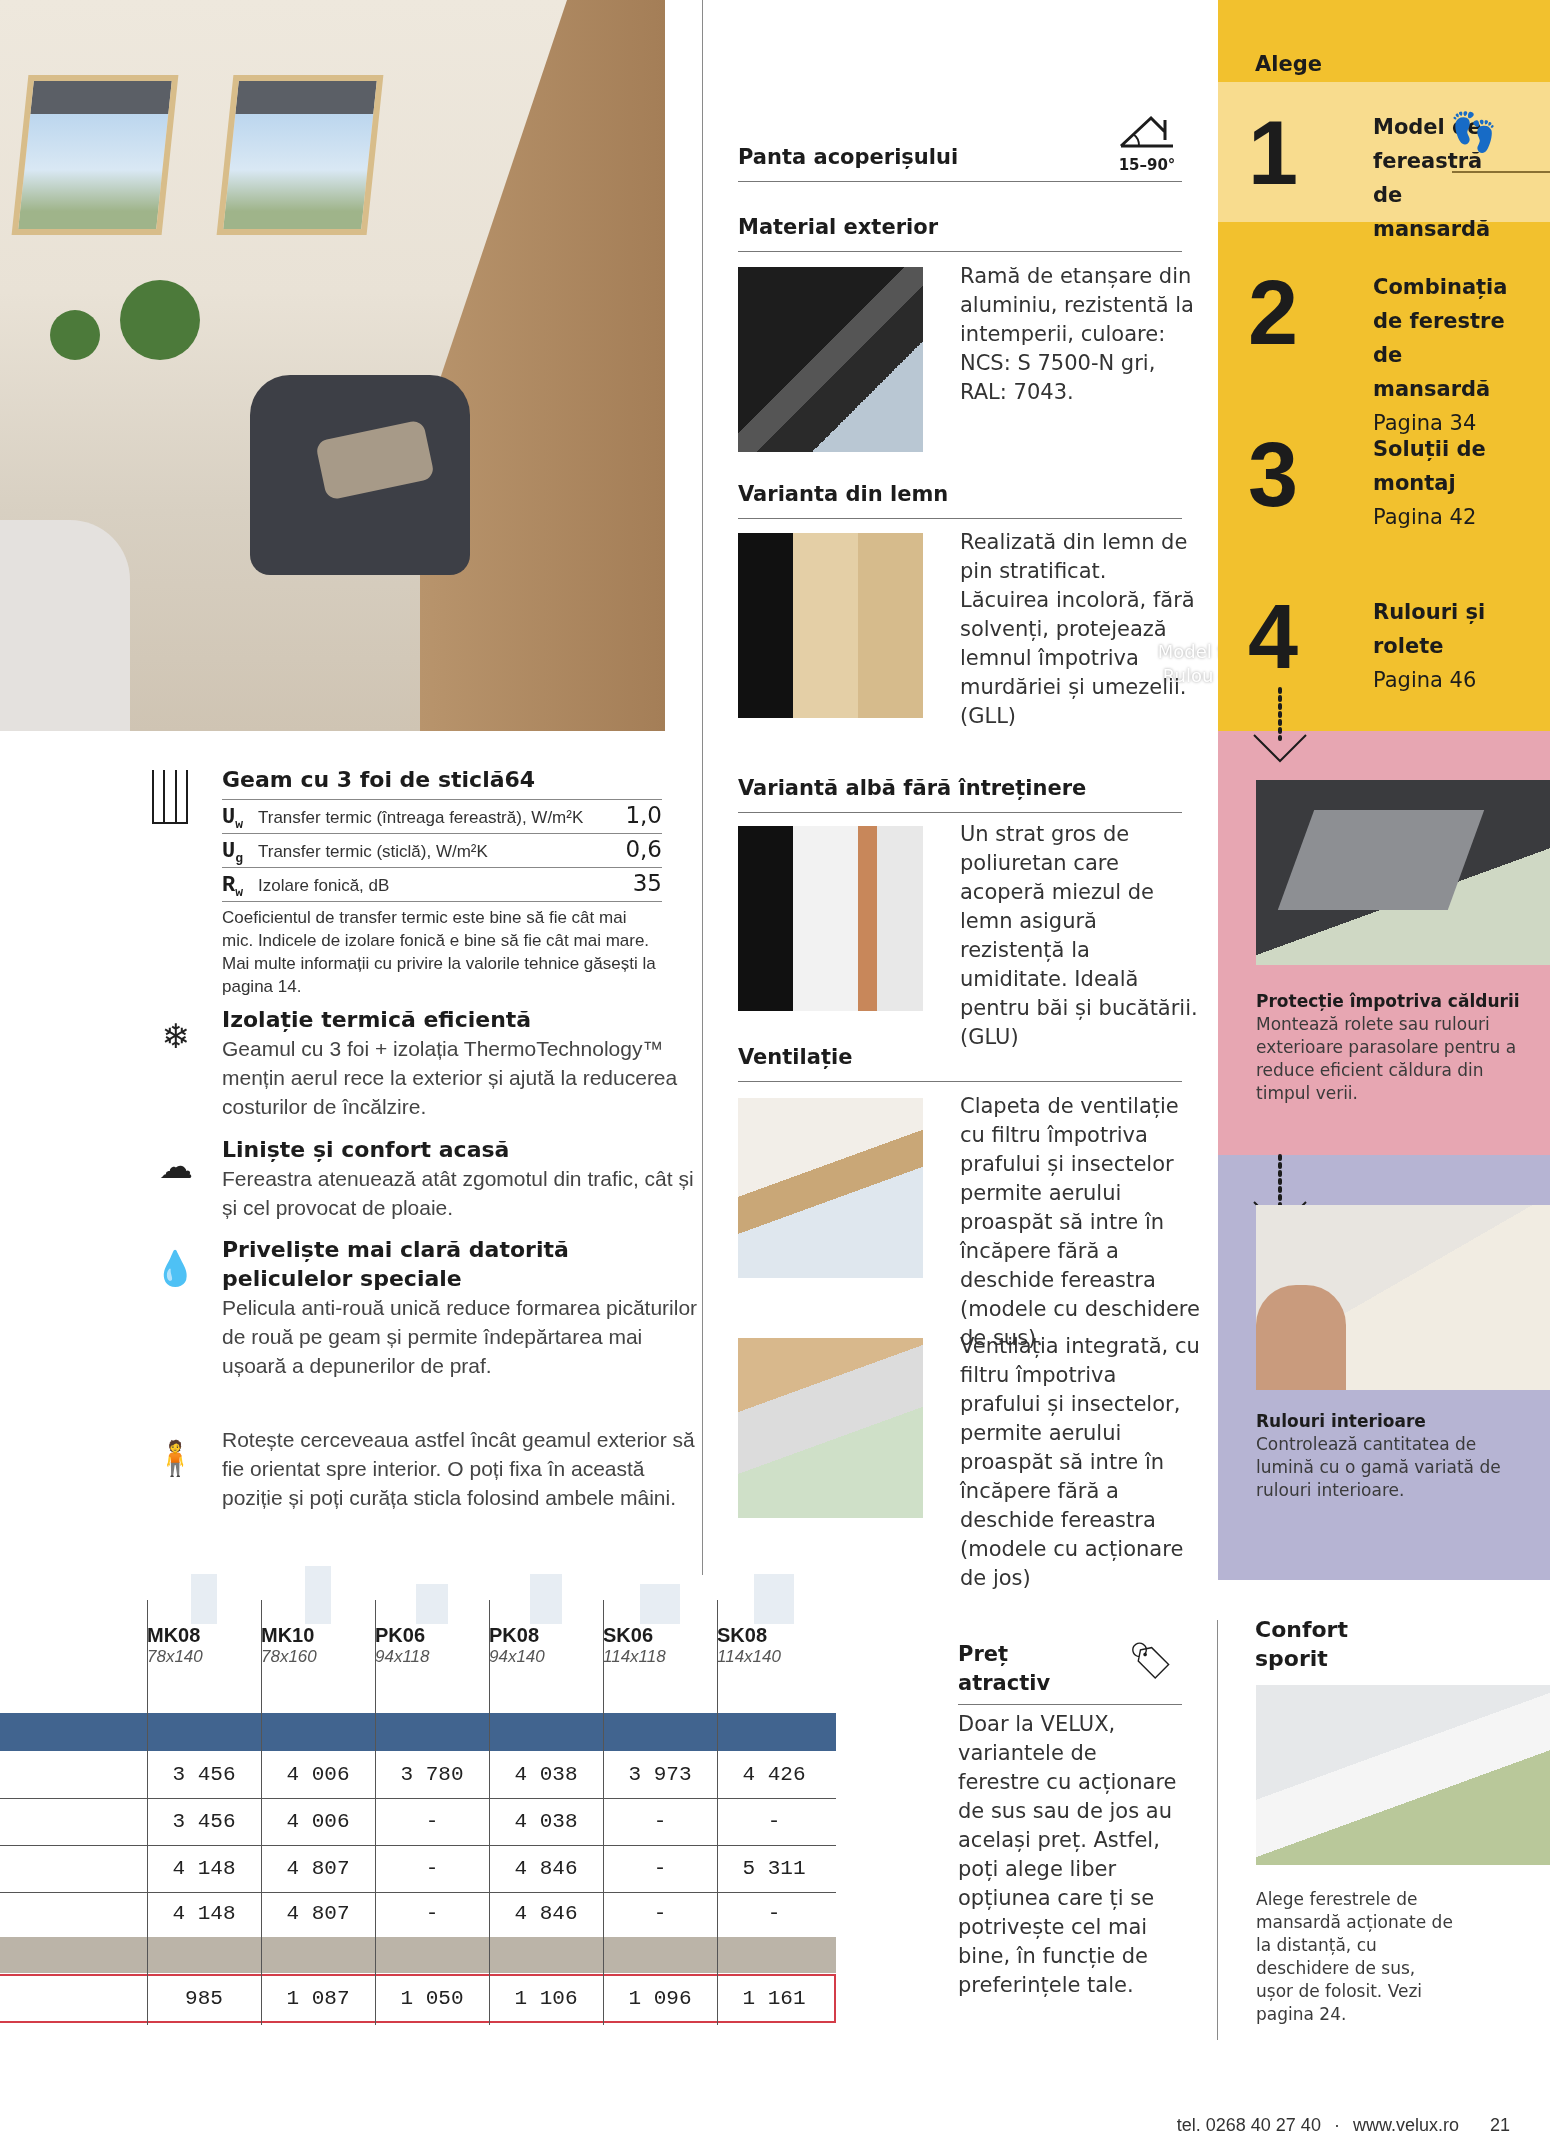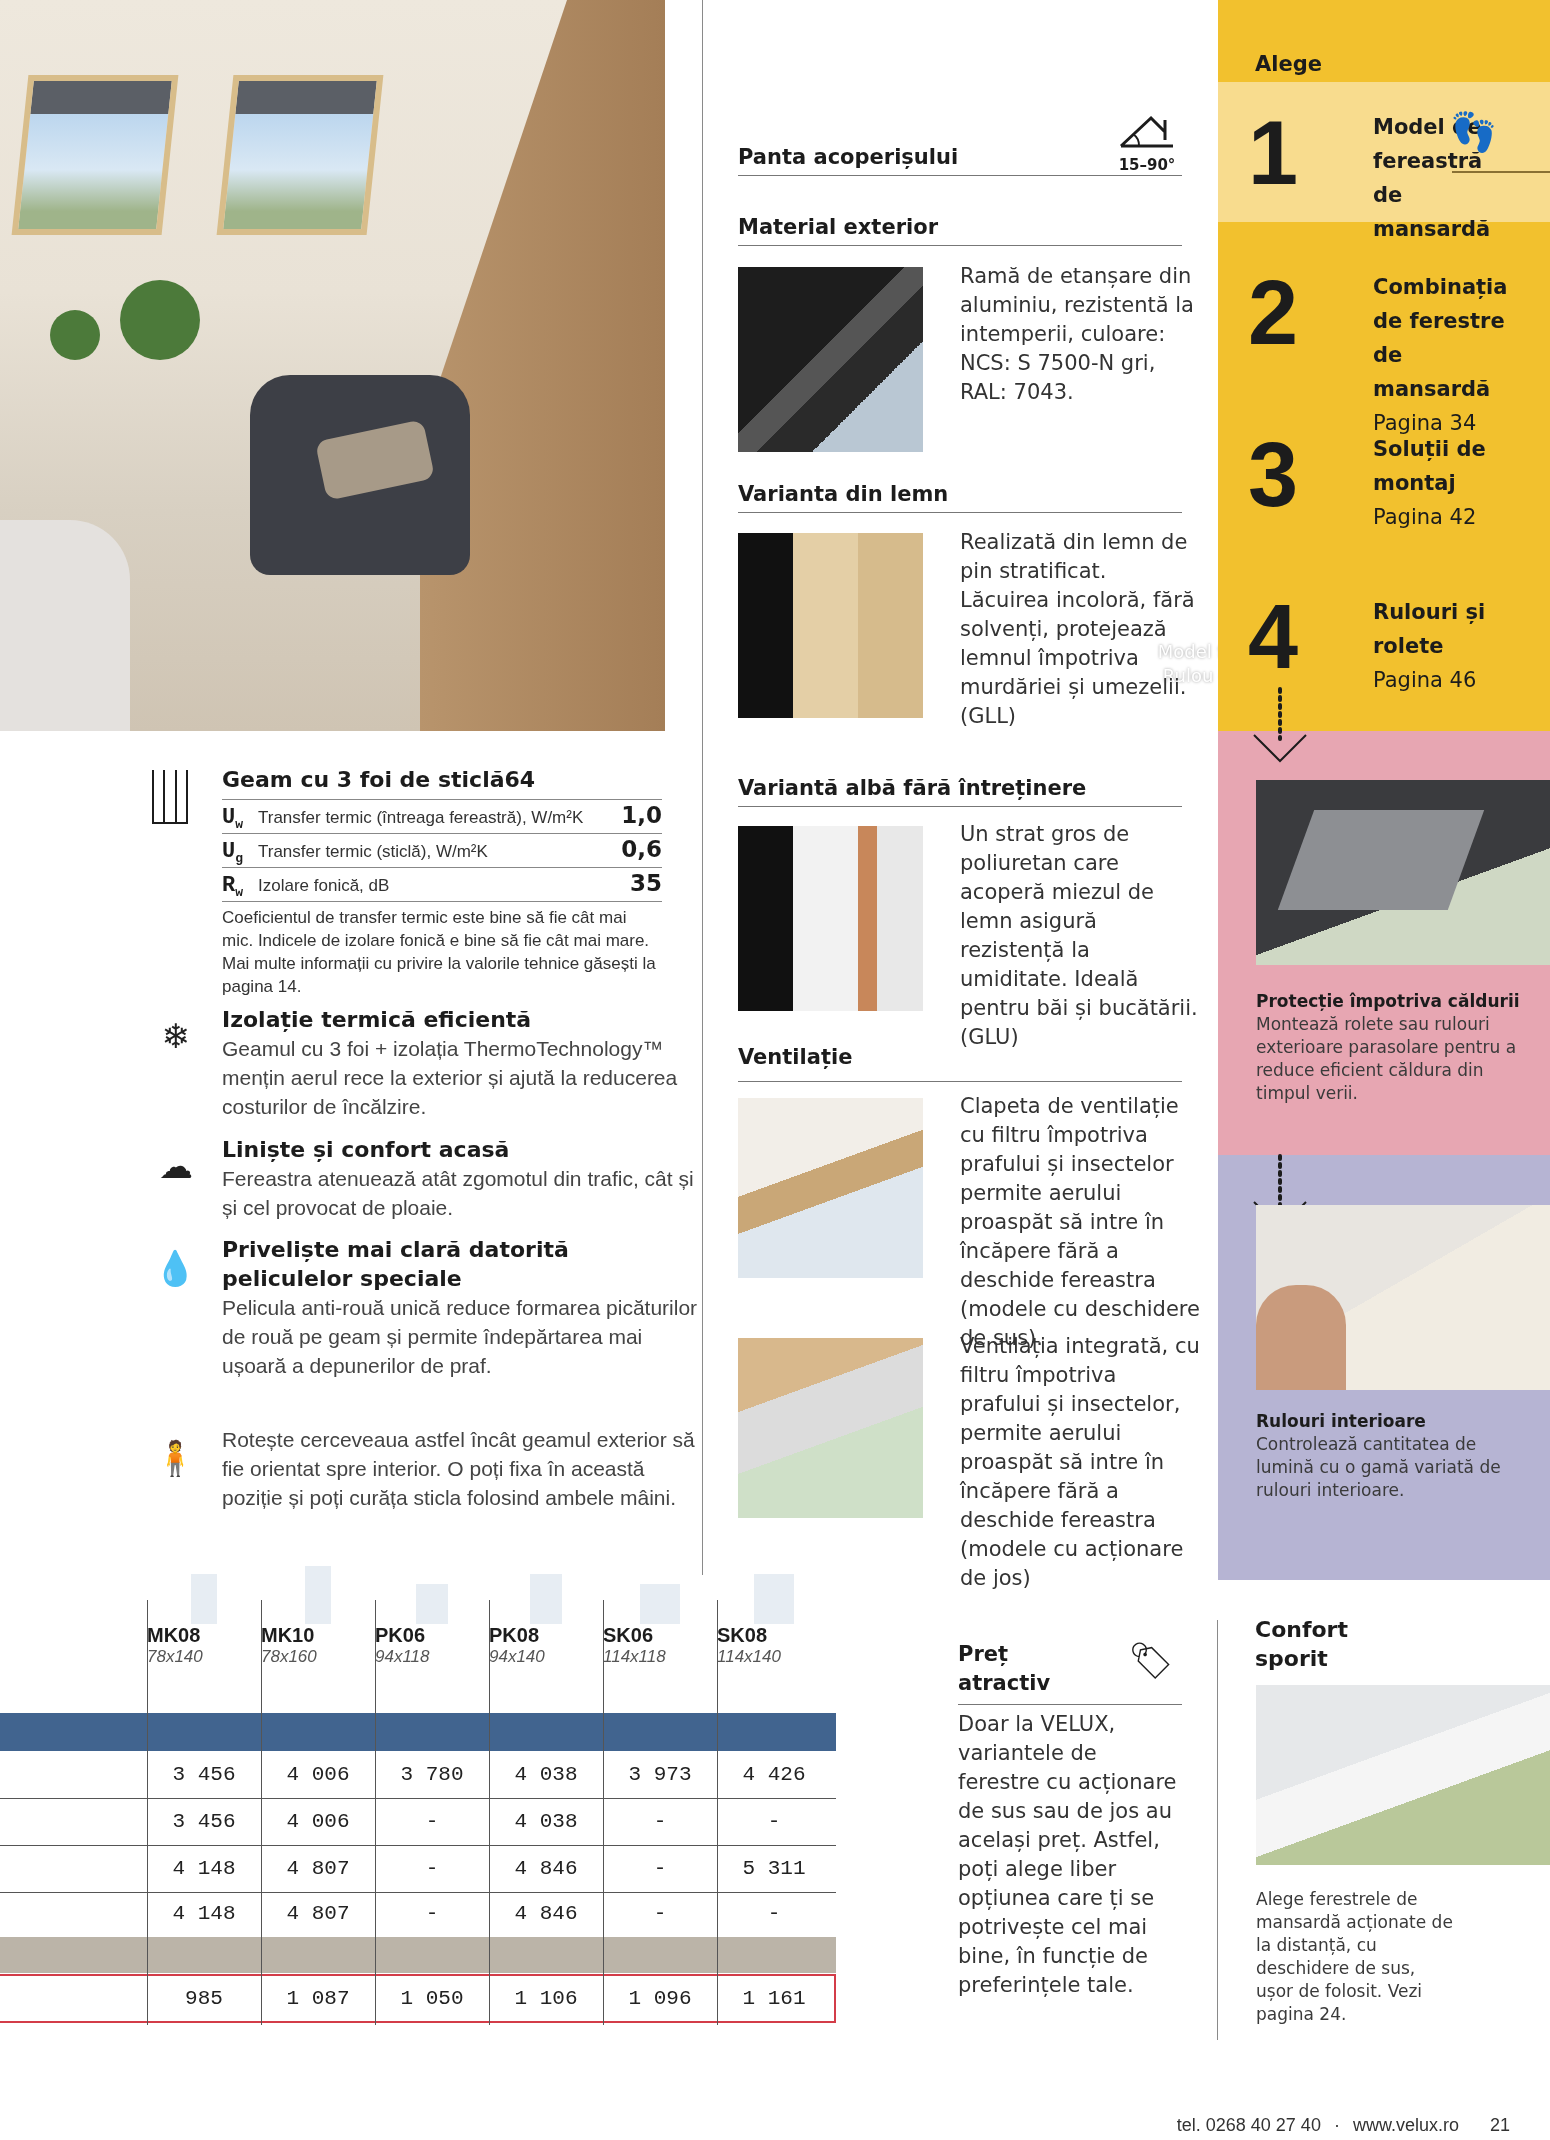--- a/index.html
+++ b/index.html
@@ -19,30 +19,30 @@
 #vdiv{left:702px;top:0;width:1px;height:1575px;background:#8a8a8a}
 
 .glass-icon{left:152px;top:770px;width:36px;height:54px;border:2px solid #1c1c1c;border-top:none}
 .glass-icon:before,.glass-icon:after{content:"";position:absolute;top:0;bottom:0;width:2px;background:#1c1c1c}
 .glass-icon:before{left:9px}.glass-icon:after{left:21px}
 .spec{left:222px;width:440px}
 .spec-row{display:flex;align-items:baseline;border-bottom:1.5px solid #888;height:34px;padding-top:2px}
 .spec-row .sym{font-weight:bold;font-size:22px;width:36px;font-family:Liberation Mono, monospace}
 .spec-row .sym sub{font-size:13px}
 .spec-row .lbl{flex:1;font-size:17px;font-family:"Liberation Sans",sans-serif;color:#333}
-.spec-row .val{font-weight:bold;font-size:23px}
+.spec-row .val{font-weight:normal;font-size:23px}
 .spec-head{display:flex;font-weight:bold;font-size:22px;border-bottom:1.5px solid #888;height:40px;align-items:center}
 .spec-note{font-size:17px;line-height:23px;color:#333;padding-top:4px;font-family:"Liberation Sans",sans-serif}
 .feat{left:222px;width:480px}
 .feat h3{font-size:22px;font-weight:bold;line-height:29px}
 .feat p{font-size:21px;line-height:29px;color:#444;font-family:"Liberation Sans",sans-serif}
 .ficon{left:148px;width:56px;height:56px;font-size:34px;text-align:center;line-height:56px;color:#222}
 
 .mid{left:738px;width:444px}
-.mid-h{font-size:21px;font-weight:bold;border-bottom:1.5px solid #777;padding-bottom:6px}
+.mid-h{font-size:21px;font-weight:bold;border-bottom:1.5px solid #777;padding-bottom:12px}
 .thumb{width:185px;height:185px;position:absolute;left:738px}
 .mtext{left:960px;width:240px;font-size:21px;line-height:29px;color:#333}
 .roof-icon{left:1112px;top:112px;width:70px;text-align:center;font-size:15px;font-weight:bold}
 
 .side{left:1218px;width:332px}
 #yellow{top:0;height:731px;background:#f2c12e}
 #y1{left:1218px;top:82px;width:332px;height:140px;background:#f8dc8e}
 .step-num{font-size:90px;font-weight:bold;line-height:1;font-family:"Liberation Sans",sans-serif;position:absolute;left:1248px}
 .step-txt{position:absolute;left:1373px;font-size:21px;line-height:34px;font-weight:bold}
 .step-txt .pg{font-weight:normal}

